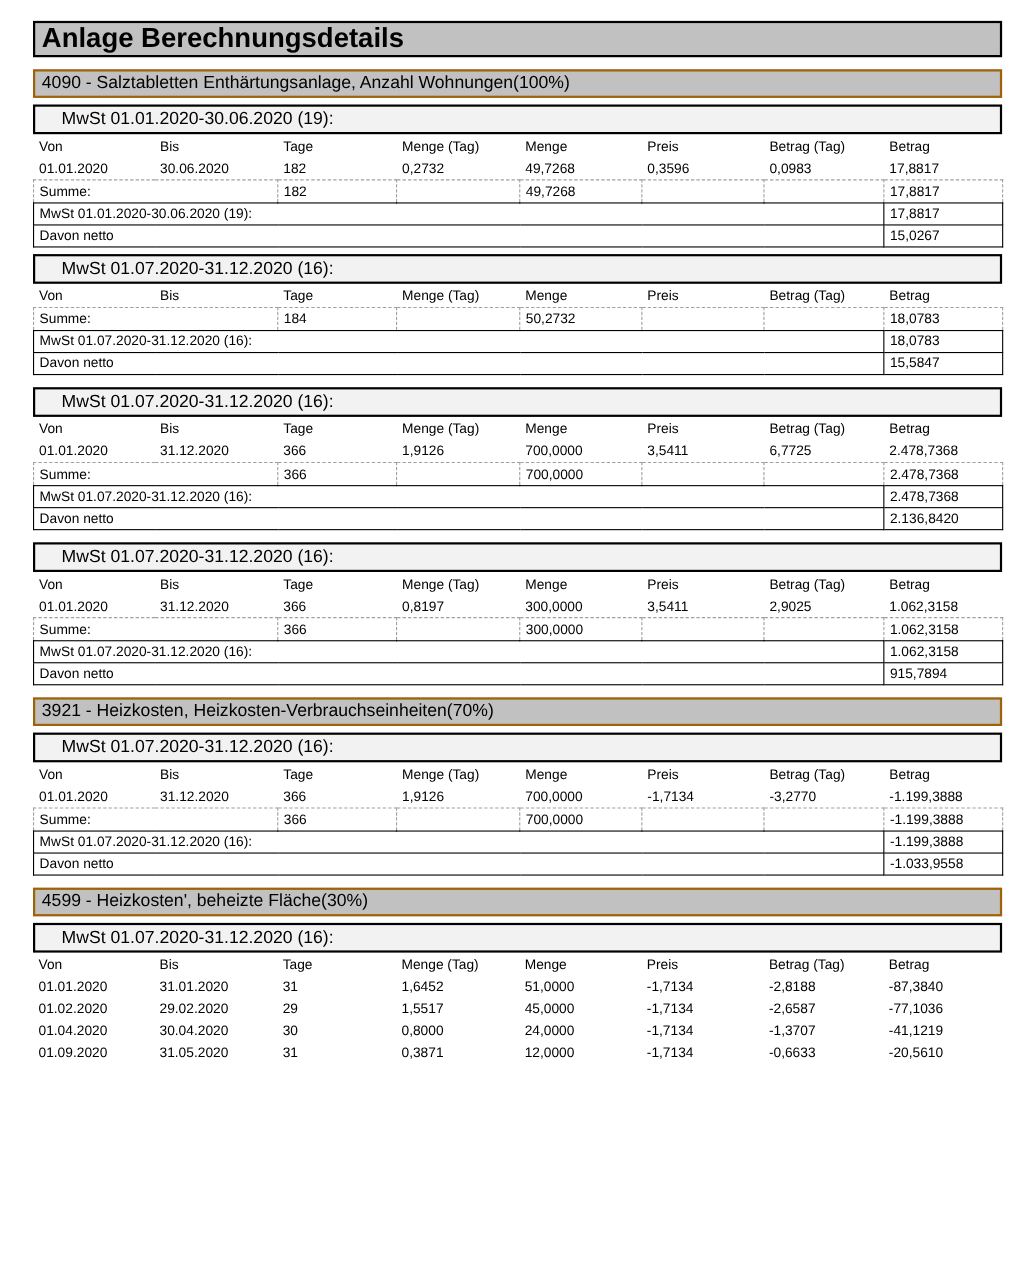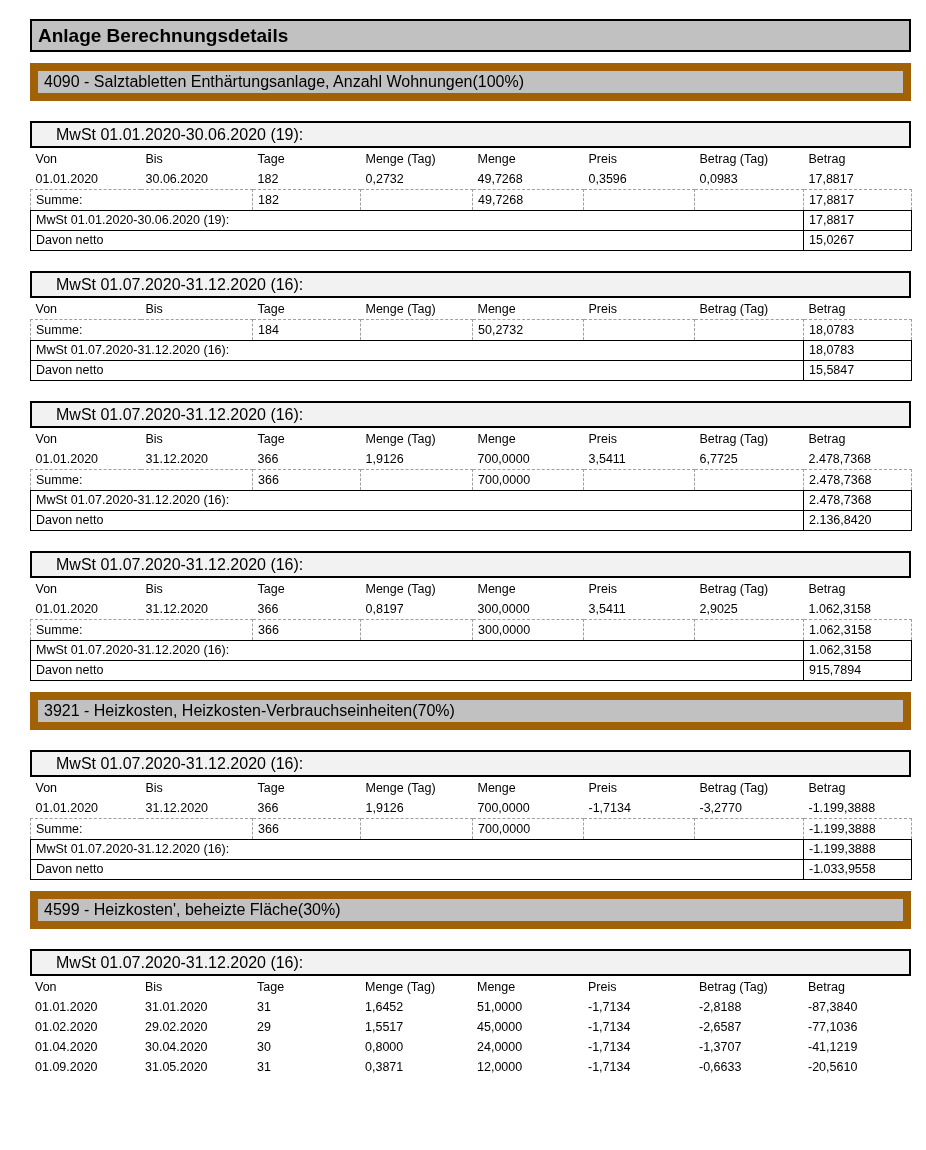--- a/index.html
+++ b/index.html
@@ -5,30 +5,30 @@
   html, body { margin: 0; padding: 0; }
   body {
     width: 926px; height: 1150px; overflow: hidden;
     background: #ffffff; color: #000000;
     font-family: "Liberation Sans", sans-serif;
   }
   .page { padding: 19px 15px 0 30px; width: 881px; }
 
   .main-title {
     border: 2px solid #000; background: var(--header_bg, #c1c1c1);
-    font-size: 19px; font-weight: bold; line-height: 23px;
+    font-size: 25px; font-weight: bold; line-height: 23px;
     padding: 3px 6px 3px 6px; white-space: nowrap;
   }
   .section { margin-top: 11px; }
   .section-title {
-    border: 8px solid #a16207; background: var(--header_bg, #c1c1c1);
+    border: 2px solid #a16207; background: var(--header_bg, #c1c1c1);
     font-size: 16px; line-height: 19px; padding: 1px 6px 2px 6px;
     white-space: nowrap;
   }
-  .table-card { margin-top: 20px; }
+  .table-card { margin-top: 6px; }
   .mwst-box {
     border: 2px solid #000; background: var(--subheader_bg, #f2f2f2);
     font-size: 16px; line-height: 19px; padding: 2px 6px 2px 24px;
     white-space: nowrap;
   }
   table.calc {
     width: 881px; border-collapse: collapse; table-layout: fixed;
     font-size: 12.5px; margin-top: 1px;
   }
   table.calc th, table.calc td {

